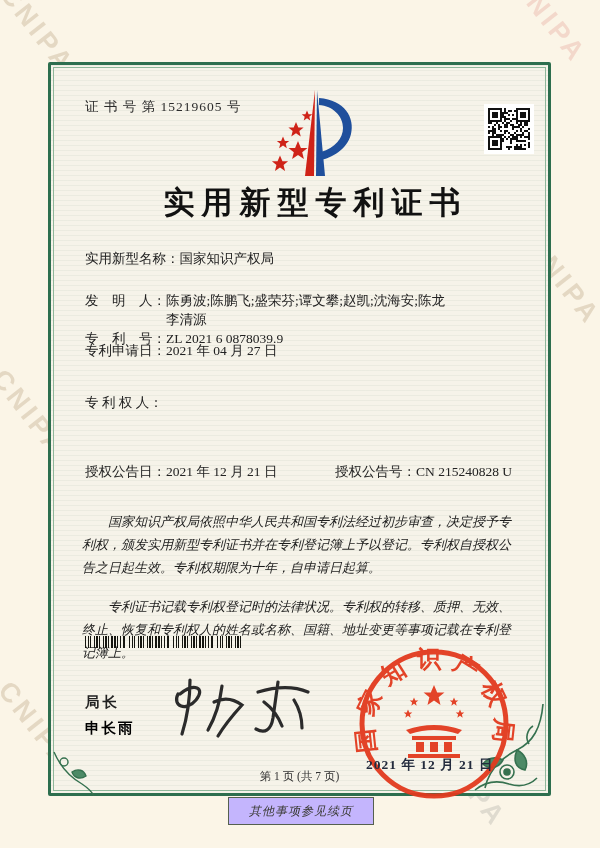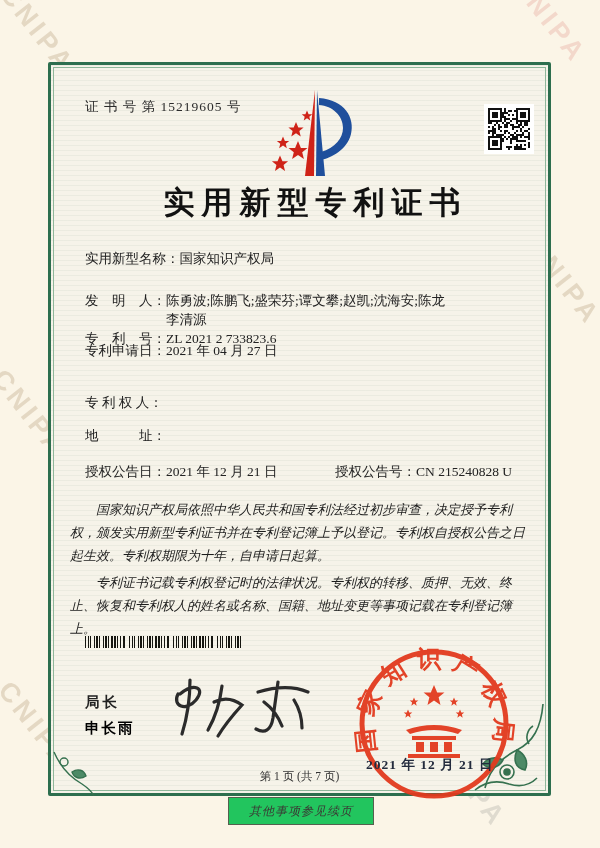--- a/index.html
+++ b/index.html
@@ -32,35 +32,35 @@
   .title{left:48px;top:182px;width:503px;text-align:center;
     font-size:31px;font-weight:700;letter-spacing:7px;color:#111;margin-left:16px;}
   .frow{position:absolute;left:85px;width:448px;z-index:2;display:flex;
     font-size:13.5px;line-height:19px;color:#222;}
   .flabel{flex:0 0 76px;white-space:nowrap;}
   .fvalue{flex:1;white-space:pre-line;}
   .fvalue.fixed{flex:0 0 169px;}
   .flabel.second{flex:0 0 76px;}
   .paras{left:66px;top:494px;width:472px;font-size:13px;line-height:23px;
     font-style:italic;color:#1c1c1c;}
-  .paras p{margin:4px;text-indent:2em;}
+  .paras p{margin:16px;text-indent:2em;}
   .barcode{left:85px;top:636px;width:156px;height:12px;
     background:repeating-linear-gradient(90deg,
       #15150f 0 1.2px, rgba(0,0,0,0) 1.2px 2.6px,
       #15150f 2.6px 4.4px, rgba(0,0,0,0) 4.4px 5.4px,
       #15150f 5.4px 6.2px, rgba(0,0,0,0) 6.2px 8.8px);}
   .director-title{left:85px;top:693px;font-size:14.5px;font-weight:700;letter-spacing:3px;color:#222;}
   .director-name{left:85px;top:719px;font-size:14.5px;font-weight:700;letter-spacing:2px;color:#000000;}
   .signature{left:158px;top:674px;width:170px;height:82px;z-index:2;}
   .seal{left:348px;top:638px;width:172px;height:172px;z-index:3;opacity:.95;}
   .date-stamp{left:366px;top:756px;width:170px;z-index:4;font-size:13.5px;
     font-weight:700;letter-spacing:1px;color:#232b3d;}
   .page-no{left:48px;top:769px;width:503px;text-align:center;font-size:11.5px;color:#333;}
   .tab{left:228px;top:797px;width:146px;height:28px;z-index:5;
-    border:1px solid #55604f;background:#22c55e;box-sizing:border-box;
+    border:1px solid #55604f;background:#c4b5fd;box-sizing:border-box;
     display:flex;align-items:center;justify-content:center;
     font-size:12px;font-style:italic;color:#3a3a34;letter-spacing:1px;}
   .corner-br{left:455px;top:698px;width:96px;height:100px;z-index:2;}
   .corner-bl{left:50px;top:742px;width:50px;height:54px;z-index:2;}
 </style>
 </head>
 <body>
 
 <div class="wm tan" style="left:-14px;top:14px;">CNIPA</div>
 <div class="wm pink" style="left:298px;top:94px;">CNIPA</div>
@@ -253,31 +253,30 @@
   <span class="flabel">实用新型名称：</span>
   <span class="fvalue">国家知识产权局</span>
 </div>
 <div class="frow" style="top:291px">
   <span class="flabel">发　明　人：</span>
   <span class="fvalue">陈勇波;陈鹏飞;盛荣芬;谭文攀;赵凯;沈海安;陈龙
 李清源</span>
 </div>
 <div class="frow" style="top:329px">
   <span class="flabel">专　利　号：</span>
-  <span class="fvalue">ZL 2021 2 733823.6</span>
+  <span class="fvalue">ZL 2021 6 0878039.9</span>
 </div>
 <div class="frow" style="top:341px">
   <span class="flabel">专利申请日：</span>
   <span class="fvalue">2021 年 04 月 27 日</span>
 </div>
 <div class="frow" style="top:393px">
   <span class="flabel">专 利 权 人：</span>
 </div>
 <div class="frow" style="top:426px">
-  <span class="flabel">地　　　址：</span>
 </div>
 <div class="frow" style="top:462px">
   <span class="flabel">授权公告日：</span>
   <span class="fvalue fixed">2021 年 12 月 21 日</span>
   <span class="flabel second">授权公告号：</span>
   <span class="fvalue">CN 215240828 U</span>
 </div>
 
 <div class="abs paras">
   <p>国家知识产权局依照中华人民共和国专利法经过初步审查，决定授予专利权，颁发实用新型专利证书并在专利登记簿上予以登记。专利权自授权公告之日起生效。专利权期限为十年，自申请日起算。</p>

